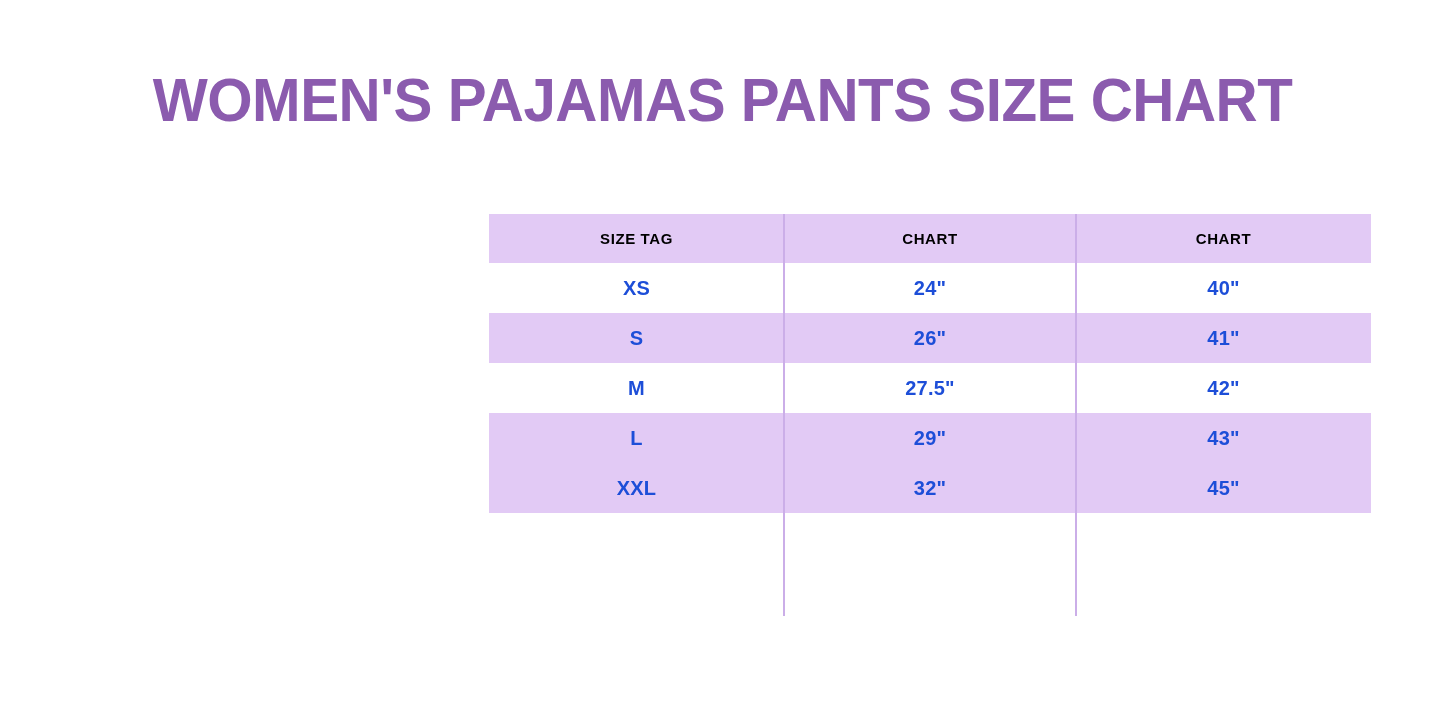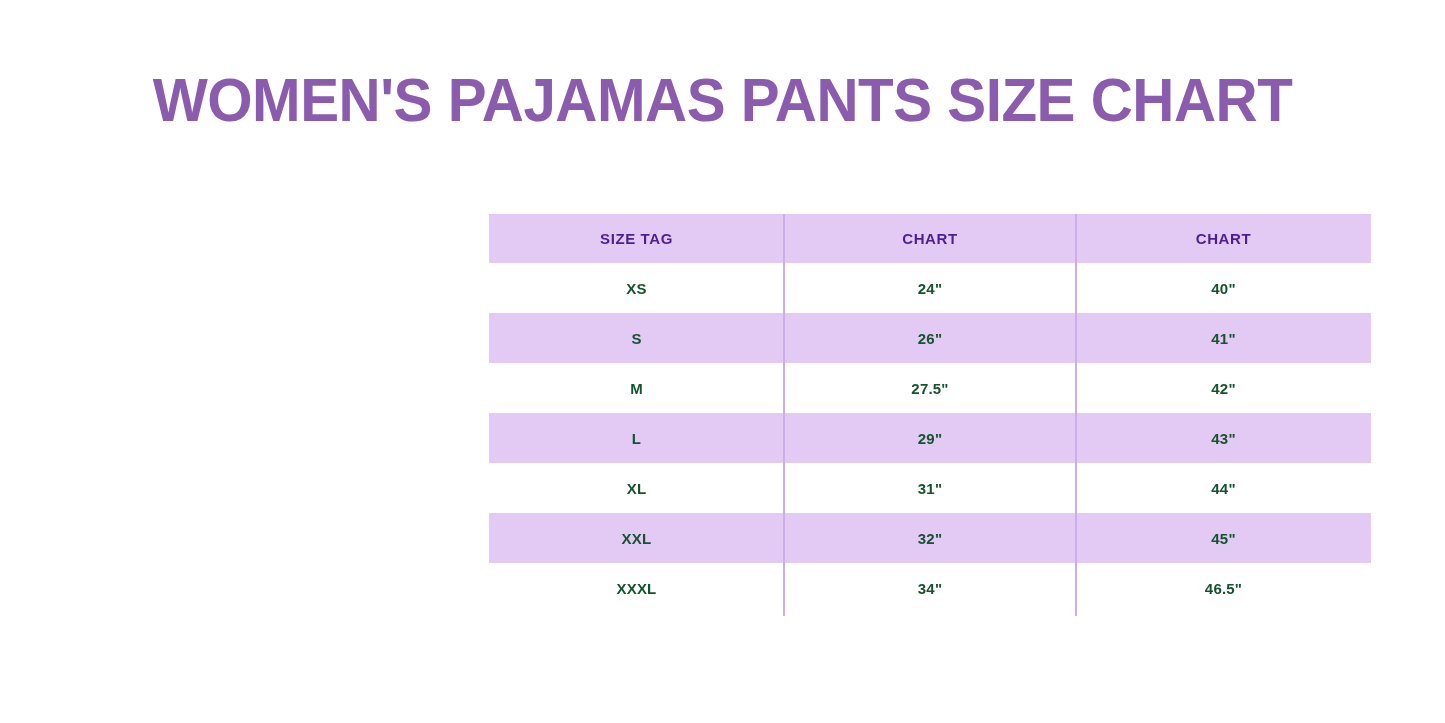--- a/index.html
+++ b/index.html
@@ -59,29 +59,29 @@
     padding: 0;
     text-align: center;
     vertical-align: middle;
     font-family: "Liberation Sans", sans-serif;
     font-weight: bold;
     white-space: nowrap;
   }
 
   #size-table thead th {
     background: #E2CAF5;
-    color: #4c1d95;
+    color: #000000;
     font-size: 15px;
     letter-spacing: 0.6px;
     height: 49px;
   }
 
   #size-table tbody td {
-    font-size: 15px;
-    color: #14532d;
+    font-size: 20px;
+    color: #1d4ed8;
     letter-spacing: 0.2px;
   }
 
   #size-table tbody tr.row-band td {
     background: #E2CAF5;
   }
   #size-table tbody tr.row-plain td {
     background: #ffffff;
   }
 
@@ -130,34 +130,24 @@
       <tr class="row-plain">
         <td>M</td>
         <td>27.5"</td>
         <td>42"</td>
       </tr>
       <tr class="row-band">
         <td>L</td>
         <td>29"</td>
         <td>43"</td>
       </tr>
-      <tr class="row-plain">
-        <td>XL</td>
-        <td>31"</td>
-        <td>44"</td>
-      </tr>
       <tr class="row-band">
         <td>XXL</td>
         <td>32"</td>
         <td>45"</td>
-      </tr>
-      <tr class="row-plain">
-        <td>XXXL</td>
-        <td>34"</td>
-        <td>46.5"</td>
       </tr>
     </tbody>
   </table>
 
   <div class="col-divider" id="divider-1"></div>
   <div class="col-divider" id="divider-2"></div>
 
 </div>
 
 </body></html>

